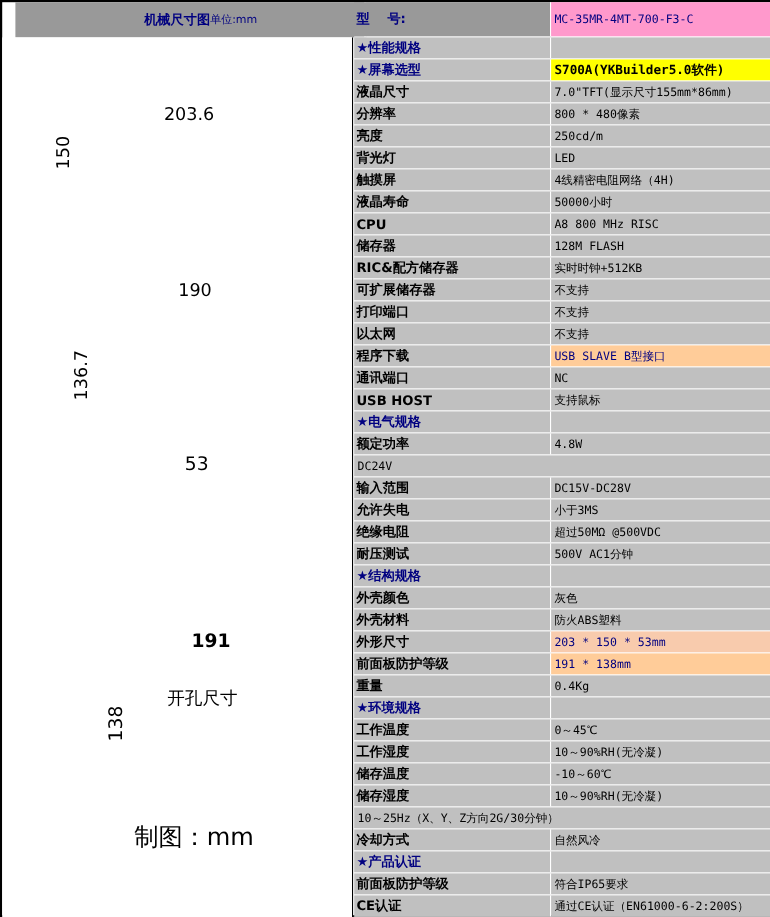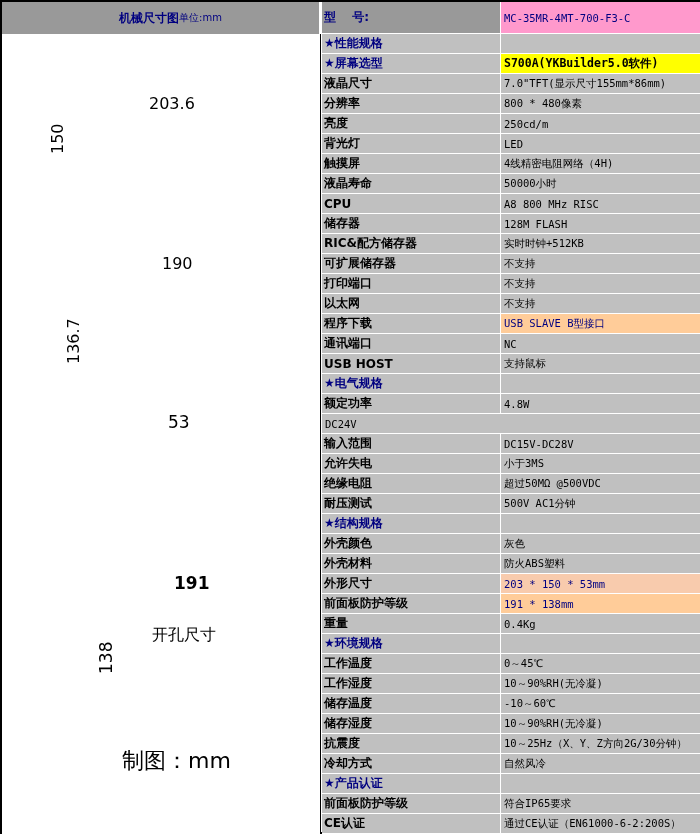--- a/index.html
+++ b/index.html
@@ -1,18 +1,18 @@
 <!DOCTYPE html>
 <html><head>
 <meta charset="utf-8">
 <style>
   * { box-sizing: border-box; margin: 0; padding: 0; }
   body { width: 700px; height: 834px; background: #fff; position: relative; overflow: hidden; font-family: "DejaVu Sans", sans-serif; }
   #page { position: absolute; left: 0; top: 0; width: 700px; height: 834px; border-left: 2px solid #000; border-top: 2px solid #000; border-bottom: 2px solid #000; }
-  #left-header { position: absolute; left: 0; top: 0; width: 319px; height: 32px; background: #999999; border-right: 2px solid #fff; display: flex; align-items: center; justify-content: center; color: #000080; }
+  #left-header { position: absolute; left: 12px; top: 0; width: 319px; height: 32px; background: #999999; border-right: 2px solid #fff; display: flex; align-items: center; justify-content: center; color: #000080; }
   #left-header .title { font-size: 12px; font-weight: bold; margin-left: 20px; }
   #left-header .unit { font-size: 10px; }
   #left-pane { position: absolute; left: 0; top: 32px; width: 319px; height: 800px; background: #fff; border-right: 1px solid #000; }
   #table { position: absolute; left: 320px; top: 0; width: 380px; }
   .row { display: flex; height: 20px; border-bottom: 1px solid #fff; }
   .row.header { height: 32px; }
   .label { width: 179px; background: #c0c0c0; border-right: 1px solid #fff; font-size: 12px; font-weight: bold; padding-left: 2px; display: flex; align-items: center; color: #000; white-space: nowrap; }
   .value { flex: 1; background: #c0c0c0; font-family: "DejaVu Sans Mono", monospace; font-size: 10.5px; padding-left: 3px; display: flex; align-items: center; color: #000; white-space: nowrap; overflow: hidden; }
   .row.header .label { background: #999999; color: #000080; }
   .row.header .value { background: #ff99cc; color: #000080; }
@@ -255,21 +255,20 @@
         </div>
         <div class="row">
           <div class="label">储存温度</div>
           <div class="value">-10～60℃</div>
         </div>
         <div class="row">
           <div class="label">储存湿度</div>
           <div class="value">10～90%RH(无冷凝)</div>
         </div>
         <div class="row">
-          <div class="label">抗震度</div>
           <div class="value">10～25Hz（X、Y、Z方向2G/30分钟）</div>
         </div>
         <div class="row">
           <div class="label">冷却方式</div>
           <div class="value">自然风冷</div>
         </div>
         <div class="row section">
           <div class="label">★产品认证</div>
           <div class="value"></div>
         </div>

